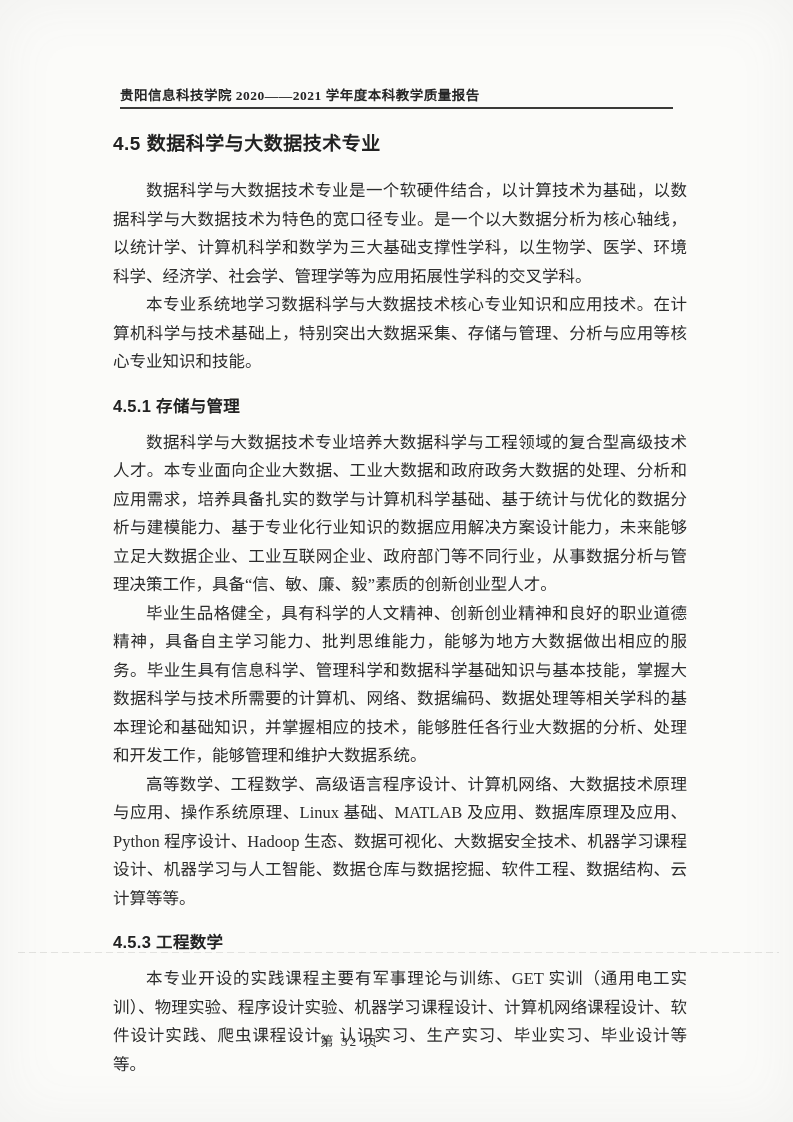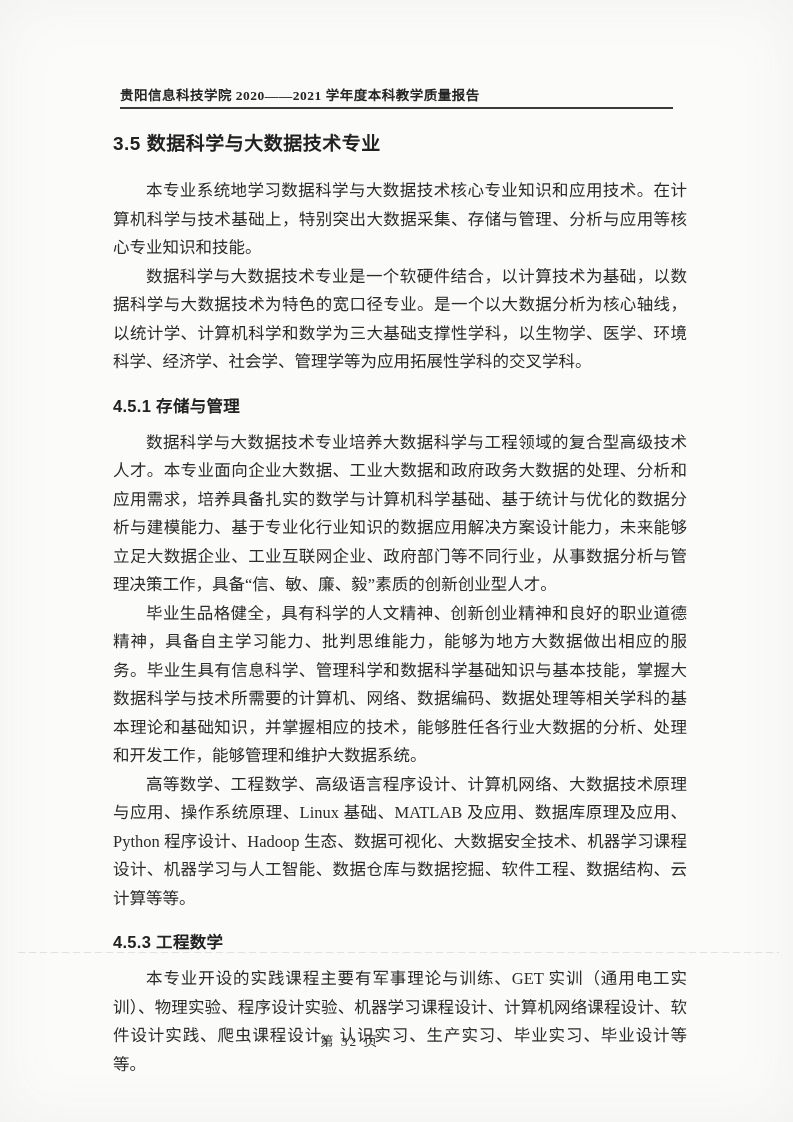--- a/index.html
+++ b/index.html
@@ -104,25 +104,25 @@
 
 <div class="page">
 
   <div class="page-header">
     <div class="header-title">贵阳信息科技学院 2020——2021 学年度本科教学质量报告</div>
     <div class="header-rule"></div>
   </div>
 
   <div class="content">
 
-    <h1 class="doc-title">3.5 数据科学与大数据技术专业</h1>
+    <h1 class="doc-title">4.5 数据科学与大数据技术专业</h1>
+
+    <p class="body-para">数据科学与大数据技术专业是一个软硬件结合，以计算技术为基础，以数据科学与大数据技术为特色的宽口径专业。是一个以大数据分析为核心轴线，以统计学、计算机科学和数学为三大基础支撑性学科，以生物学、医学、环境科学、经济学、社会学、管理学等为应用拓展性学科的交叉学科。</p>
 
     <p class="body-para">本专业系统地学习数据科学与大数据技术核心专业知识和应用技术。在计算机科学与技术基础上，特别突出大数据采集、存储与管理、分析与应用等核心专业知识和技能。</p>
-
-    <p class="body-para">数据科学与大数据技术专业是一个软硬件结合，以计算技术为基础，以数据科学与大数据技术为特色的宽口径专业。是一个以大数据分析为核心轴线，以统计学、计算机科学和数学为三大基础支撑性学科，以生物学、医学、环境科学、经济学、社会学、管理学等为应用拓展性学科的交叉学科。</p>
 
     <h2 class="subsection-heading">4.5.1 存储与管理</h2>
 
     <p class="body-para">数据科学与大数据技术专业培养大数据科学与工程领域的复合型高级技术人才。本专业面向企业大数据、工业大数据和政府政务大数据的处理、分析和应用需求，培养具备扎实的数学与计算机科学基础、基于统计与优化的数据分析与建模能力、基于专业化行业知识的数据应用解决方案设计能力，未来能够立足大数据企业、工业互联网企业、政府部门等不同行业，从事数据分析与管理决策工作，具备“信、敏、廉、毅”素质的创新创业型人才。</p>
 
     <p class="body-para">毕业生品格健全，具有科学的人文精神、创新创业精神和良好的职业道德精神，具备自主学习能力、批判思维能力，能够为地方大数据做出相应的服务。毕业生具有信息科学、管理科学和数据科学基础知识与基本技能，掌握大数据科学与技术所需要的计算机、网络、数据编码、数据处理等相关学科的基本理论和基础知识，并掌握相应的技术，能够胜任各行业大数据的分析、处理和开发工作，能够管理和维护大数据系统。</p>
 
 
     <p class="body-para">高等数学、工程数学、高级语言程序设计、计算机网络、大数据技术原理与应用、操作系统原理、Linux 基础、MATLAB 及应用、数据库原理及应用、Python 程序设计、Hadoop 生态、数据可视化、大数据安全技术、机器学习课程设计、机器学习与人工智能、数据仓库与数据挖掘、软件工程、数据结构、云计算等等。</p>
 

